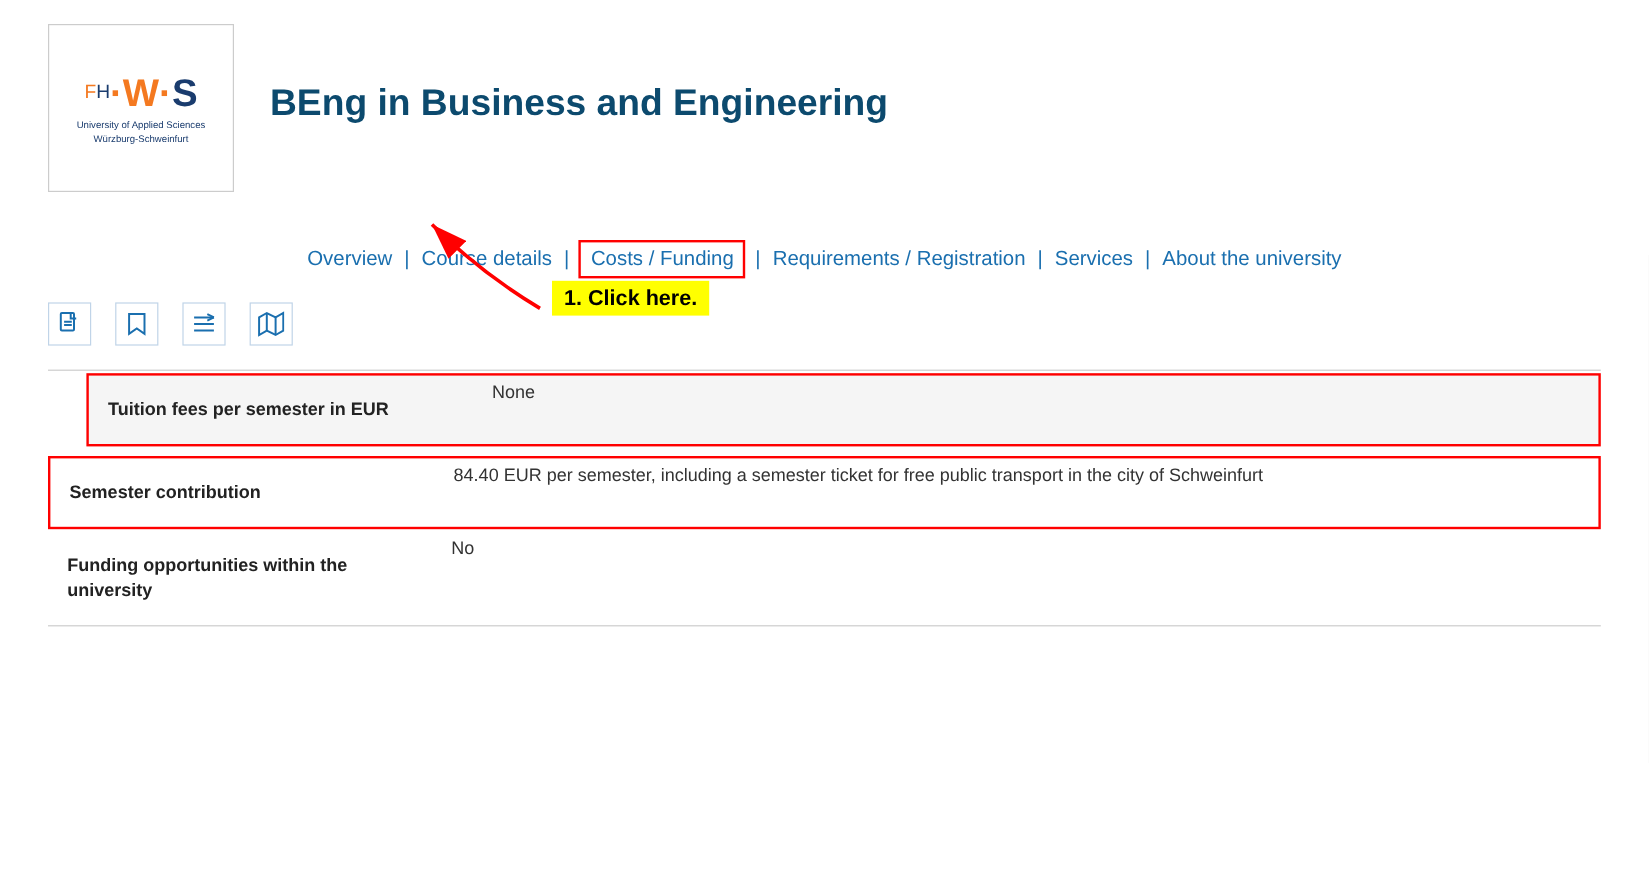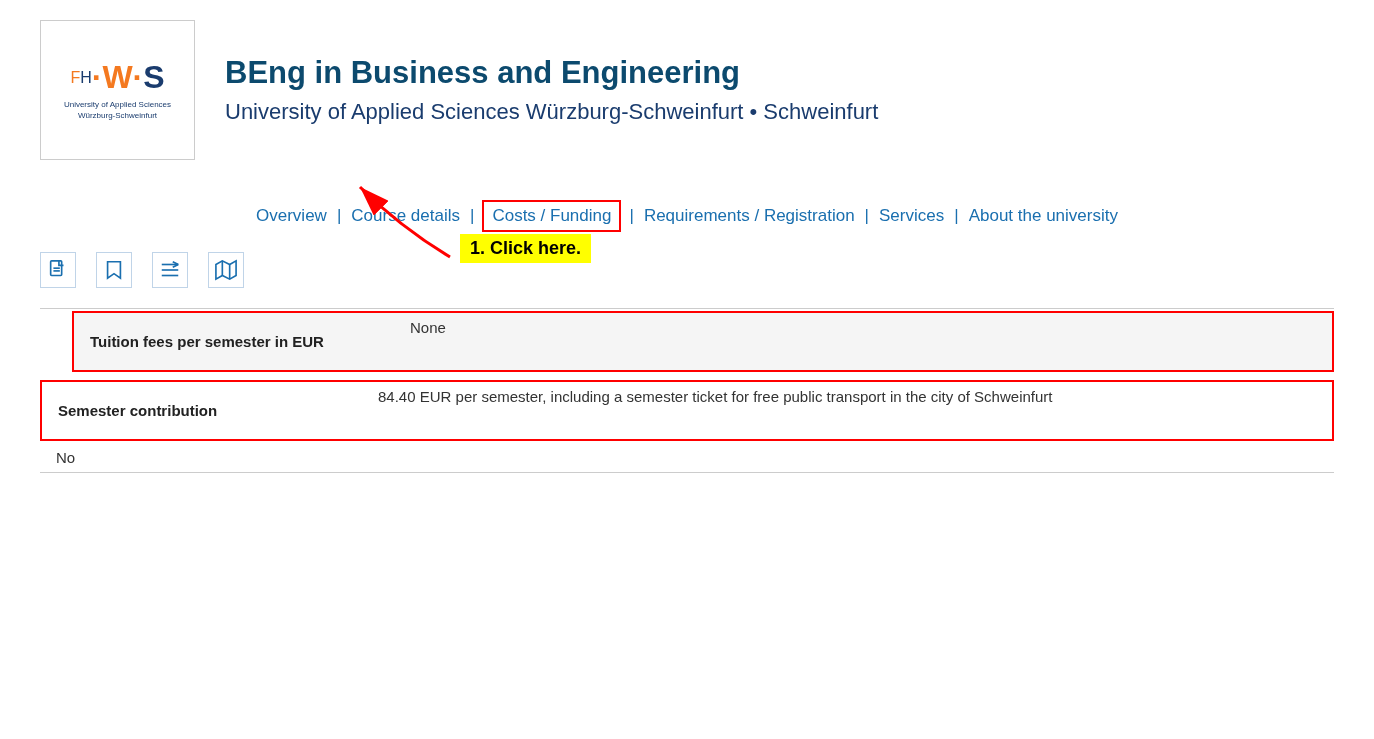--- a/index.html
+++ b/index.html
@@ -179,21 +179,20 @@
         <span style="color:#f47920;font-size:32px;font-weight:bold;">·</span>
         <span class="logo-w" style="color:#f47920;font-size:32px;font-weight:bold;">W</span>
         <span style="color:#f47920;font-size:32px;font-weight:bold;">·</span>
         <span class="logo-s" style="color:#1a3c6e;font-size:32px;font-weight:bold;">S</span>
       </div>
       <div class="logo-subtitle">University of Applied Sciences
 Würzburg-Schweinfurt</div>
     </div>
     <div class="header-text">
       <h1>BEng in Business and Engineering</h1>
-      <div class="subtitle">University of Applied Sciences Würzburg-Schweinfurt • Schweinfurt</div>
     </div>
   </div>
 
   <div class="nav-bar">
     <a class="nav-item">Overview</a>
     <span class="nav-separator">|</span>
     <a class="nav-item">Course details</a>
     <span class="nav-separator">|</span>
     <a class="nav-item-active">Costs / Funding</a>
     <span class="nav-separator">|</span>
@@ -259,18 +258,19 @@
       <div class="col-value">None</div>
     </div>
 
     <div class="table-row highlighted-red white-bg" style="margin-top:8px;">
       <div class="col-label">Semester contribution</div>
       <div class="col-value">84.40 EUR per semester, including a semester ticket for free public transport in the city of Schweinfurt</div>
     </div>
 
 
     <div class="table-row white-bg">
+      <div class="col-label">Funding opportunities within the university</div>
       <div class="col-value">No</div>
     </div>
 
   </div>
 
 </div>
 
 </body></html>

